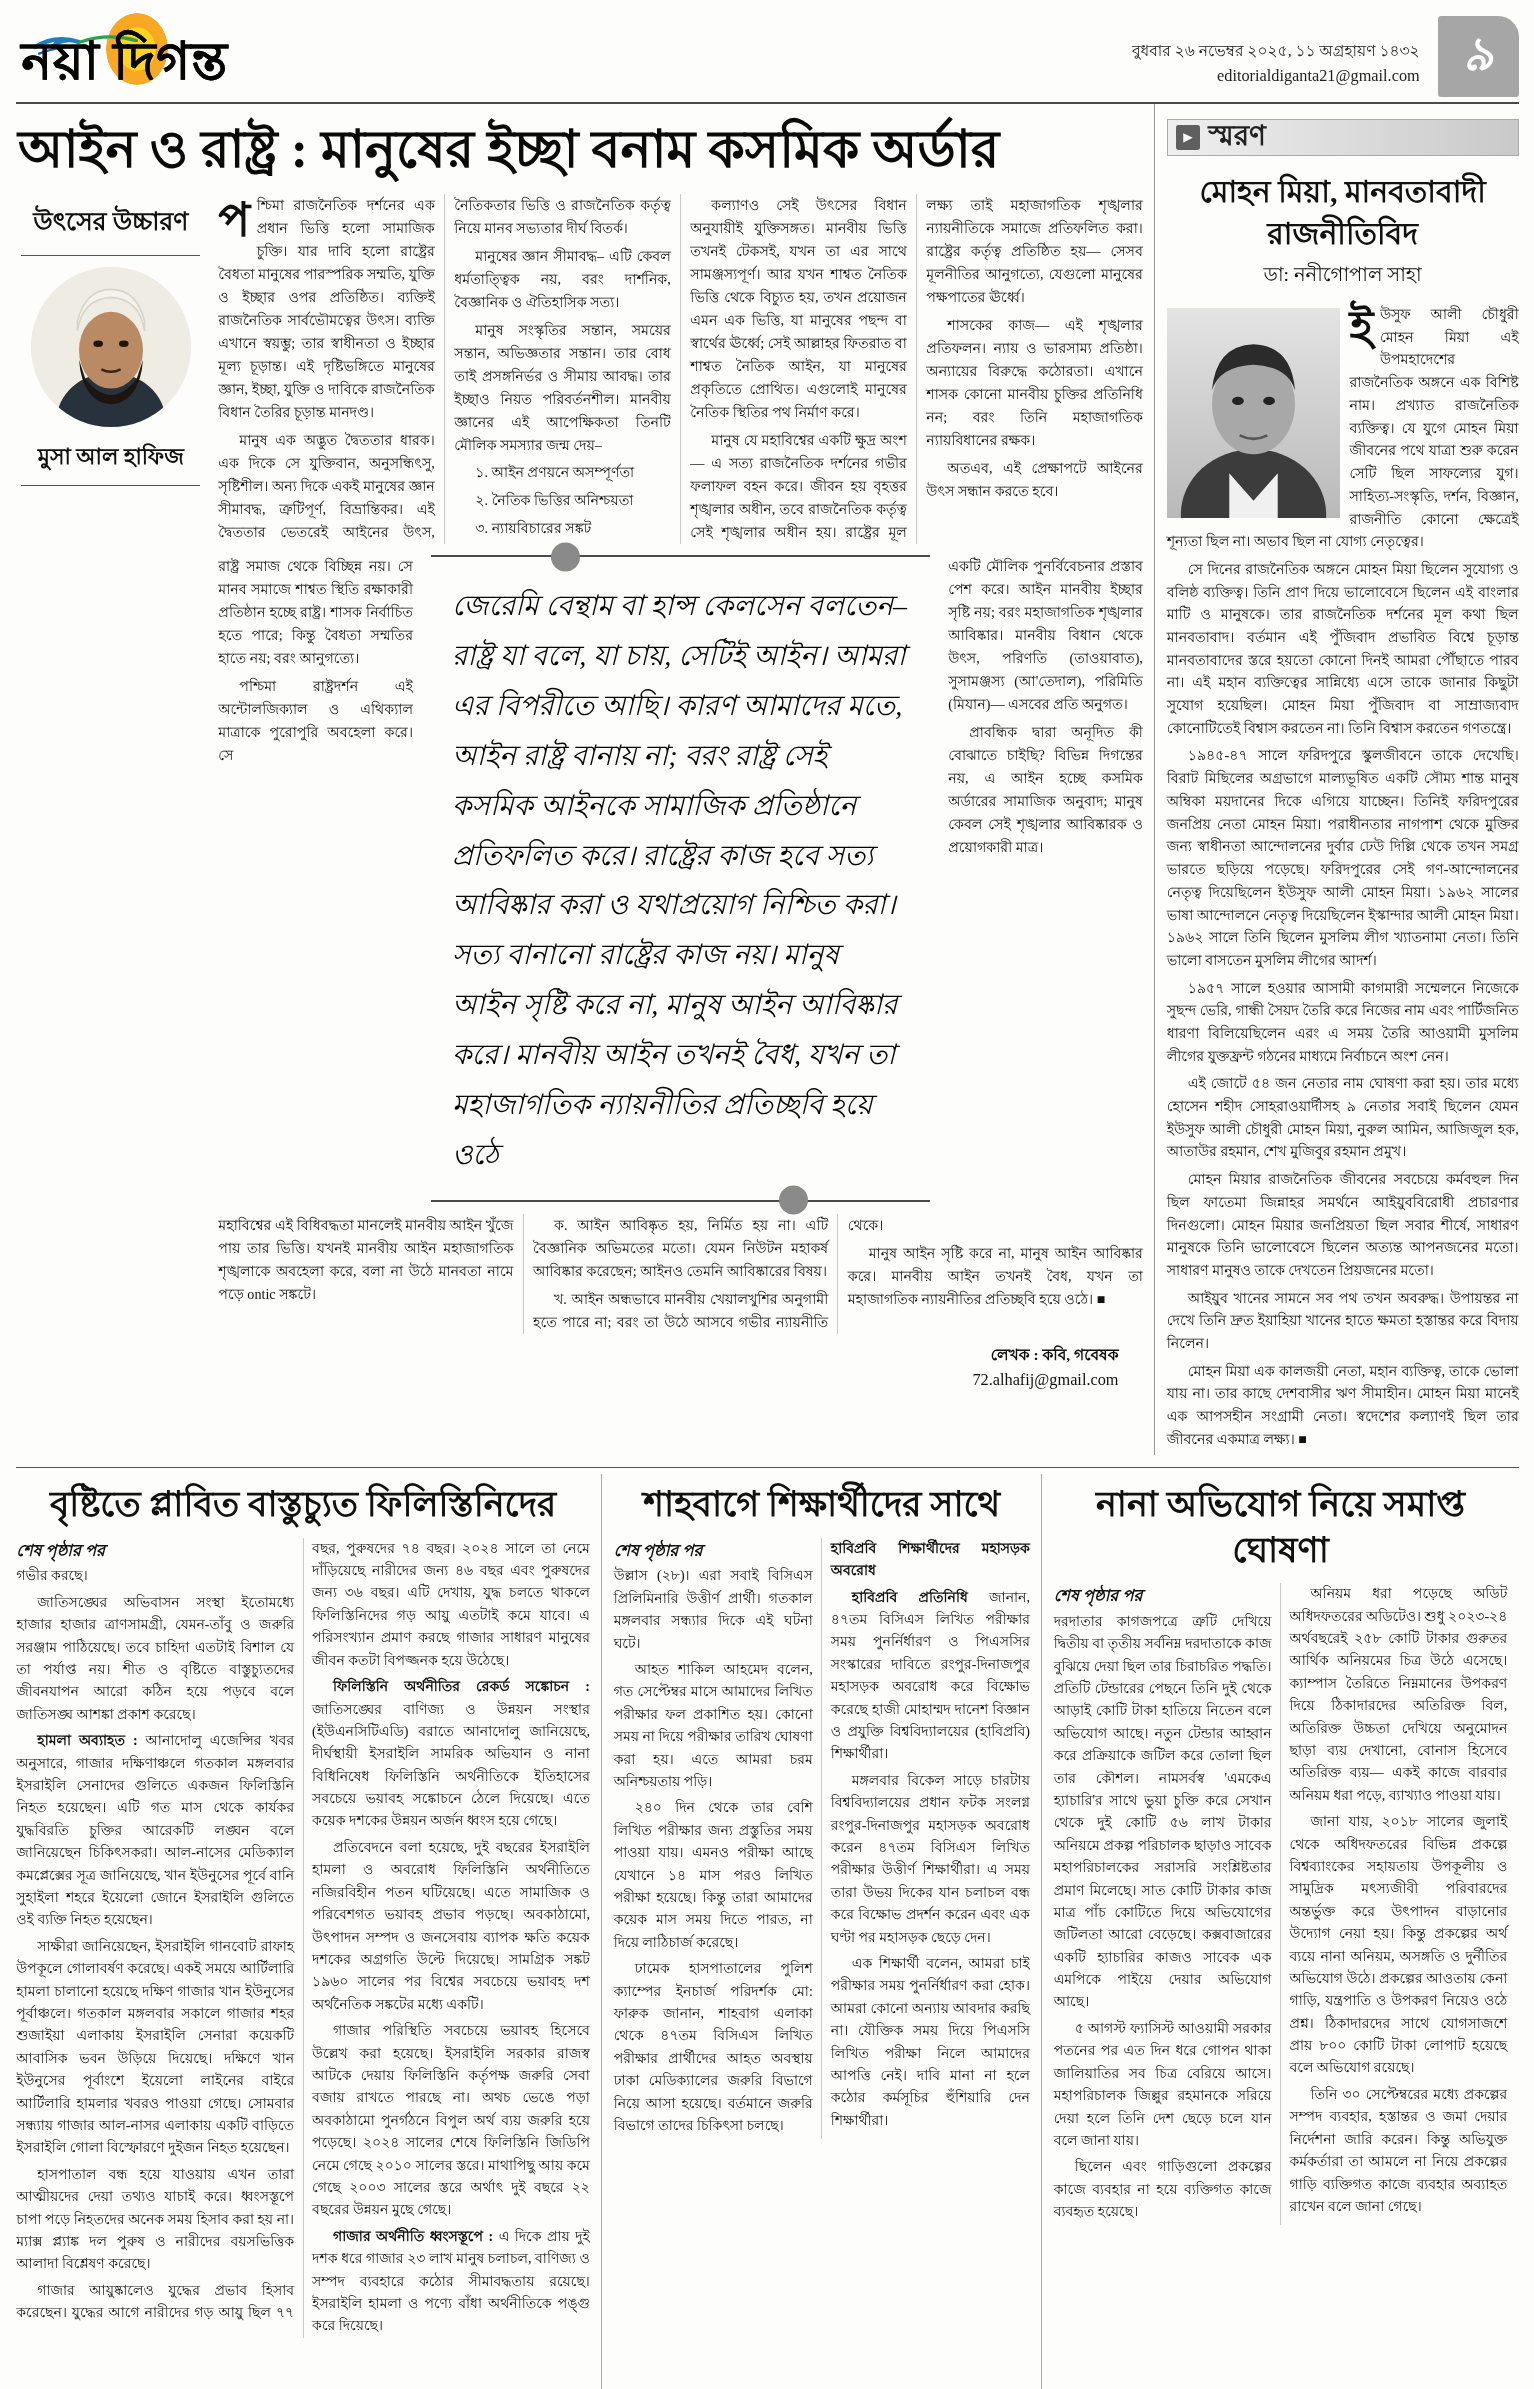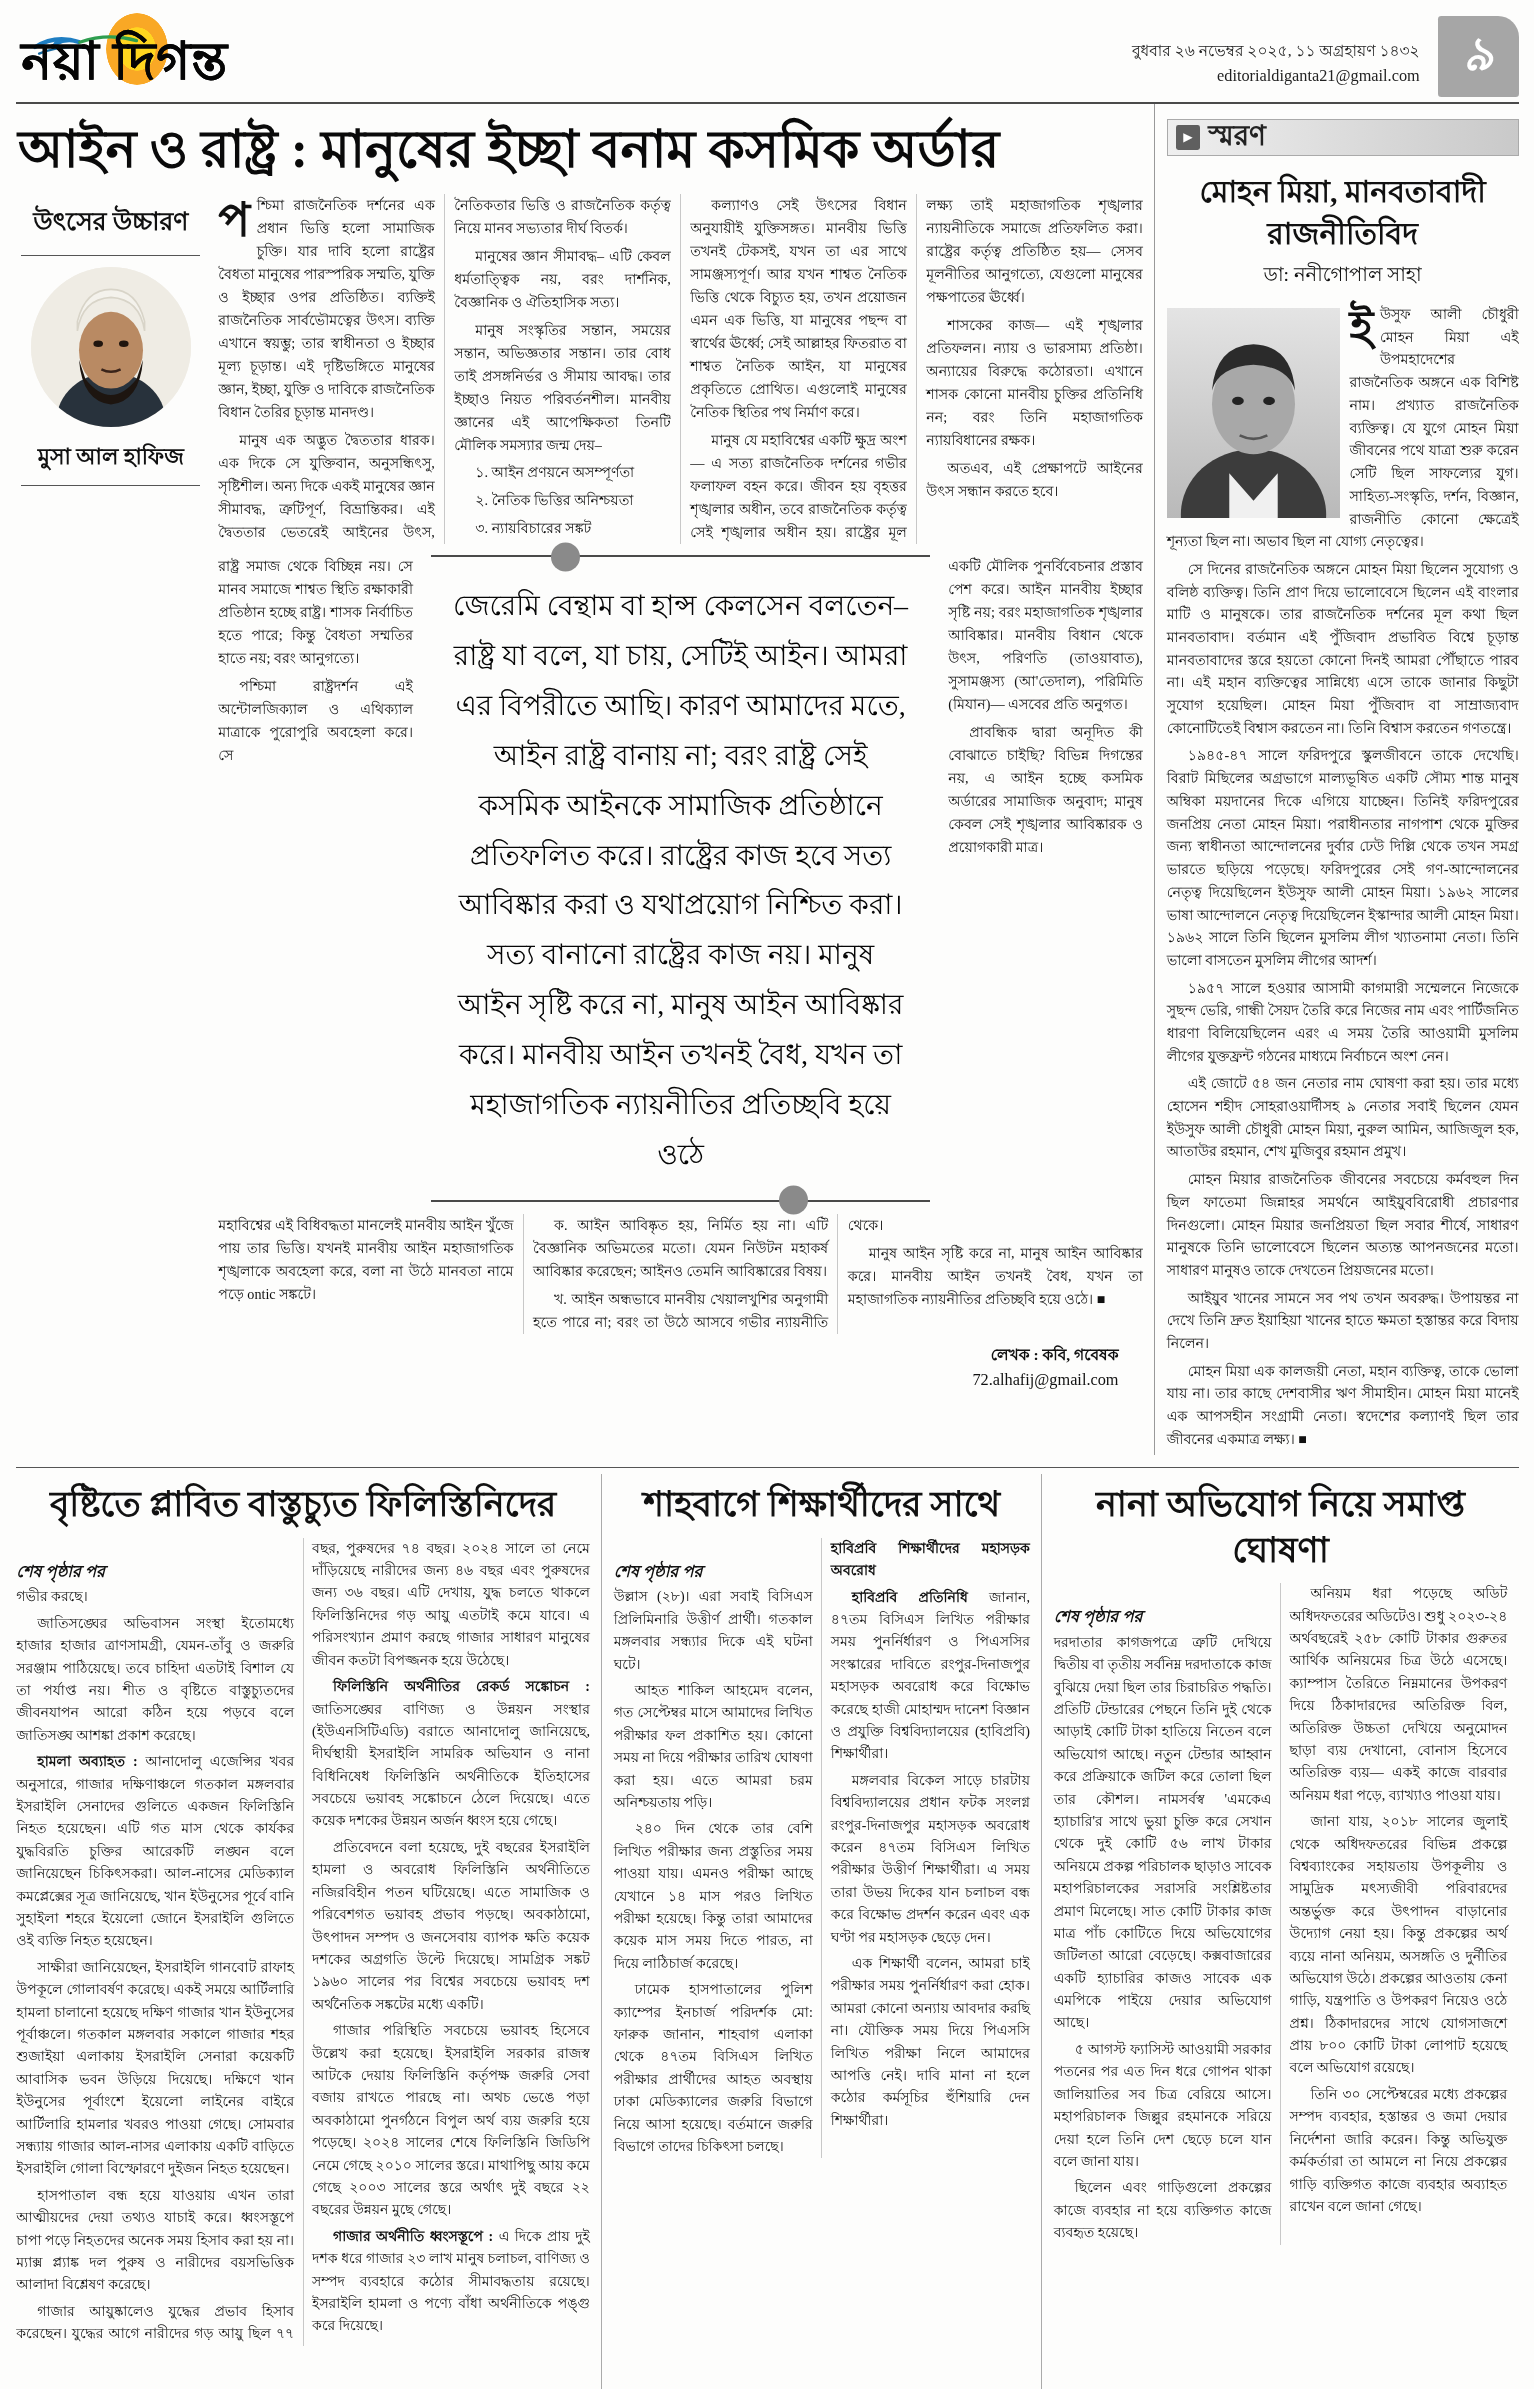--- a/index.html
+++ b/index.html
@@ -52,21 +52,21 @@
   .subhead-block { display:block; font-weight:bold; text-indent:0; }
 
   .middle-band { display:flex; gap:14.7px; margin:11.4px 0; }
   .band-col { flex:1; }
   .pullquote { flex:0 0 54%; position:relative; padding:24.4px 21px 21px; margin:0 3.3px;
     border-top:2.4px solid #4a4a4a; border-bottom:2.4px solid #4a4a4a; }
   .pullquote::before, .pullquote::after { content:""; position:absolute; left:50%; width:29px; height:29px;
     background:#8a8a8a; border-radius:50%; transform:translate(-130px,-50%); }
   .pullquote::before { top:0; }
   .pullquote::after { top:100%; transform:translate(98px,-50%); }
-  .pq-text { font-size:28px; line-height:1.78; text-align:center; color:#050505; }
+  .pq-text { font-size:28px; line-height:1.78; text-align:left; color:#050505;font-style:italic; }
 
   .credit { text-align:right; padding:8.1px 24.4px 0 0; }
   .credit-role { font-size:15.5px; font-weight:bold; }
   .credit-email { font-size:16.3px; }
 
   
   .mem-tag { display:flex; align-items:center; gap:8.1px; height:37px; margin-top:14.7px;
     background:linear-gradient(90deg,#efefef,#c9c9c9); border:0.8px solid #aaa; padding:0 8.1px; }
   .mem-tag-icon { width:24.4px; height:24.4px; background:#5f5f5f; color:#fff; display:flex; align-items:center;
     justify-content:center; font-size:12.2px; border-radius:2.4px; }
@@ -77,21 +77,21 @@
   .mem-photo { float:left; width:173px; height:210px; margin:4.9px 9.8px 3.3px 0; background:#d9d9d9; }
   .mem-body .para:first-child::first-letter { font-size:46px; font-weight:bold; float:left; line-height:0.95; padding:3.3px 6.5px 0 0; }
 
   
   .section-divider { border:none; border-top:1.6px solid #555; margin:11.4px 0 0; }
   .bottom-section { display:grid; grid-template-columns:585px 440px 1fr; min-height:997px; margin-top:6.5px; }
   .b-art { padding:0 11.4px; }
   .b-art + .b-art { border-left:0.8px solid #aaa; }
   .b-art:first-child { padding-left:0; }
   .b-headline { font-size:35px; font-weight:bold; text-align:center; line-height:1.3; padding:8.1px 0 9.8px; }
-  .continued { font-size:16.3px; font-weight:bold; font-style:italic; padding-bottom:1.6px;margin-top:21px; }
+  .continued { font-size:16.3px; font-weight:bold; font-style:italic; padding-bottom:1.6px; }
   .b-body { font-size:14px; line-height:1.6; text-align:justify; }
   .cols-2 { column-count:2; column-gap:18px; column-rule:0.8px solid #c8c8c8; }
   .b-body .para { margin-bottom:4.1px; }
 </style>
 </head>
 <body>
 
 <div class="page">
 
   <header class="masthead">

